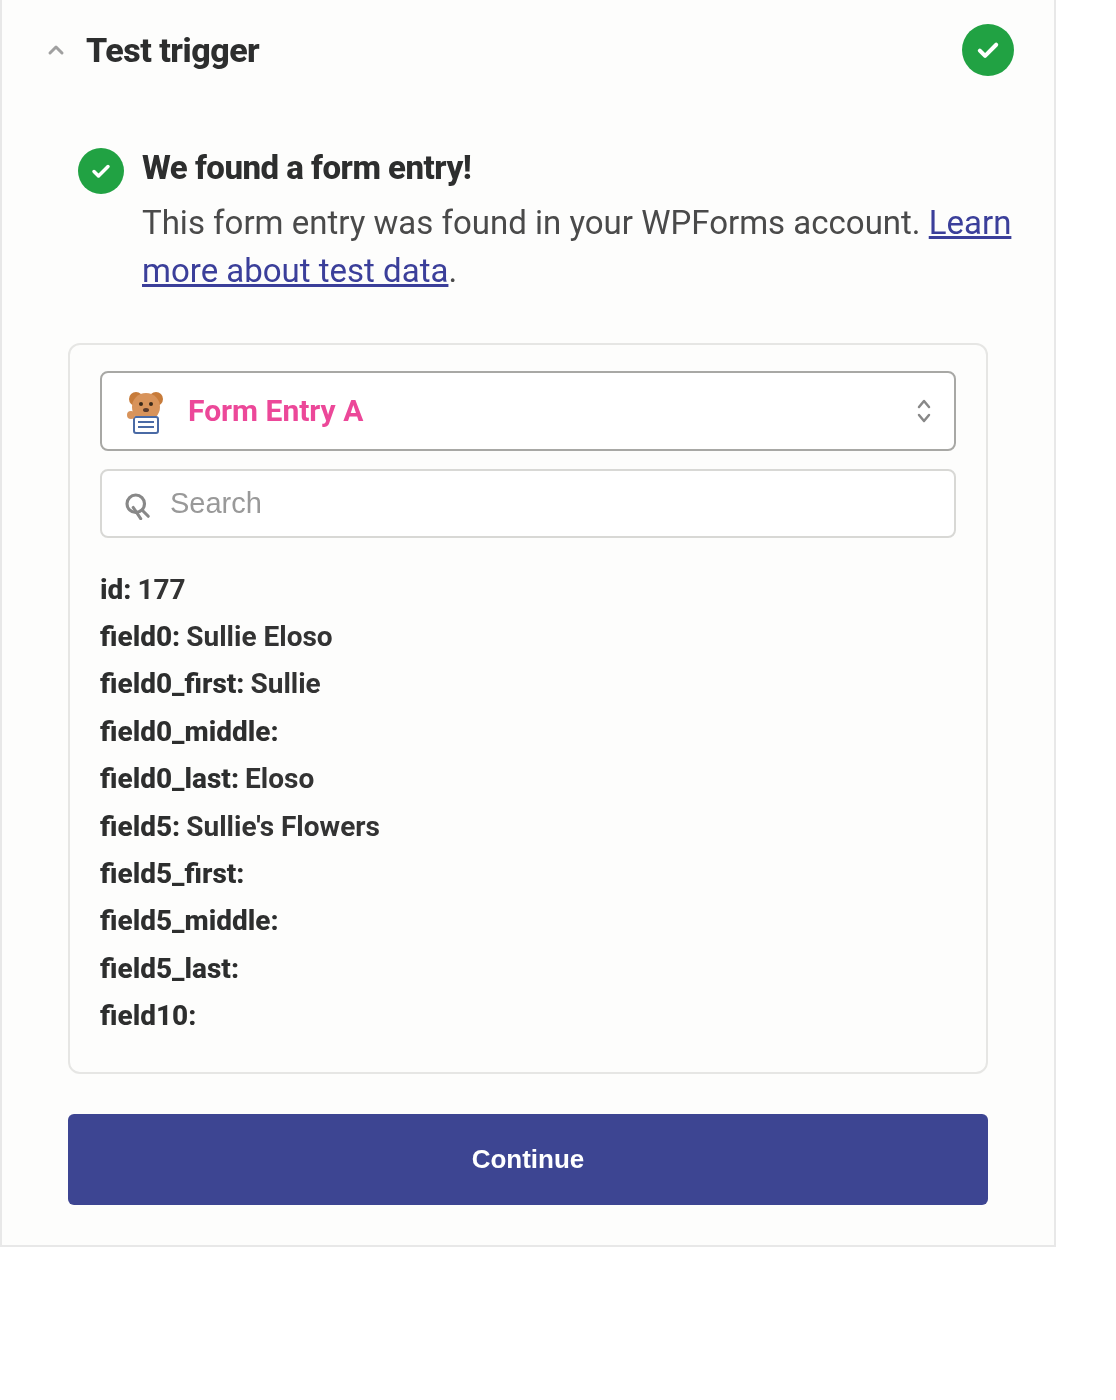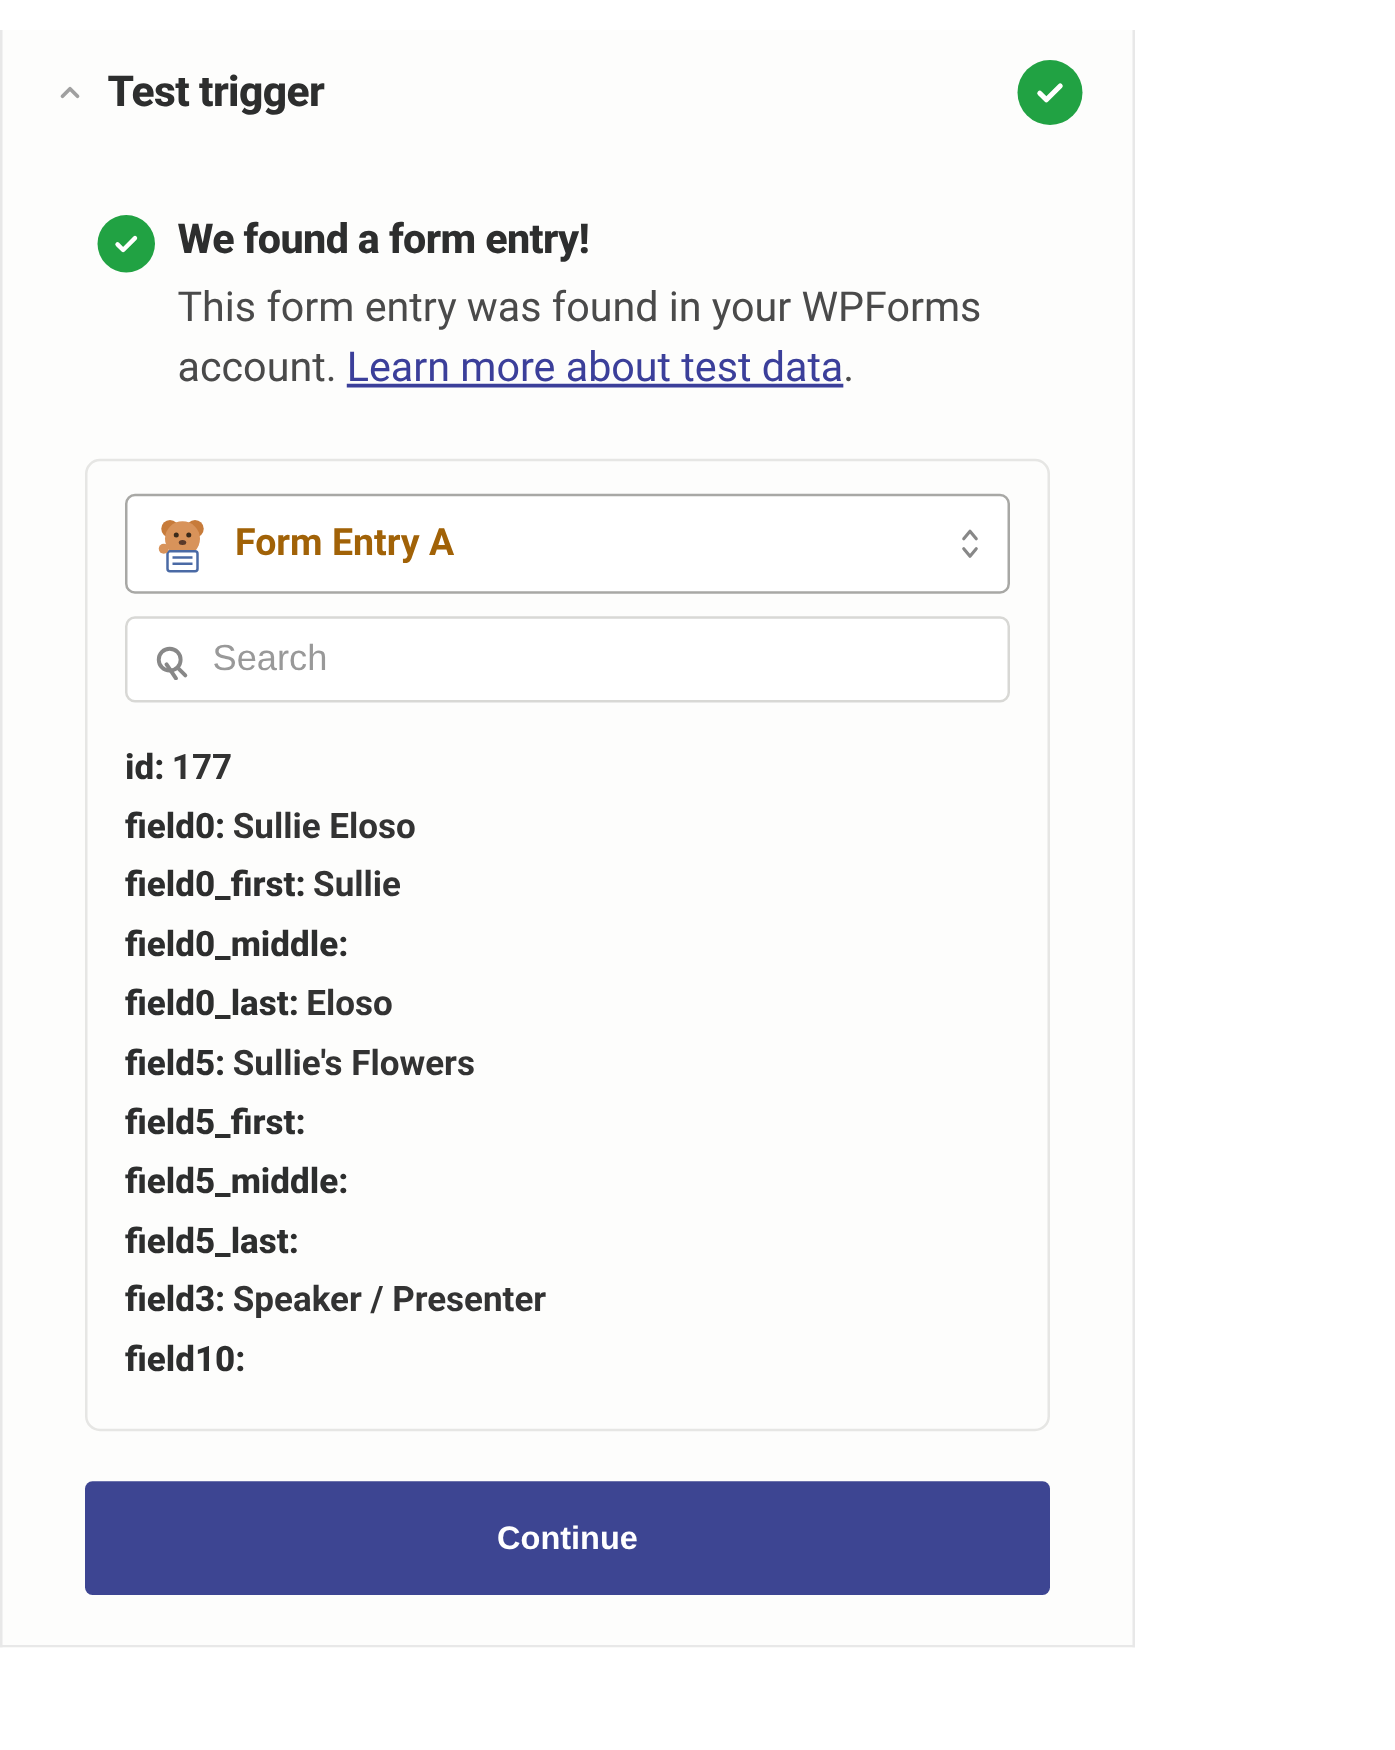--- a/index.html
+++ b/index.html
@@ -4,24 +4,23 @@
   <style>
     * { box-sizing: border-box; margin: 0; padding: 0; }
     body {
       font-family: -apple-system, BlinkMacSystemFont, "Segoe UI", Roboto, Helvetica, Arial, sans-serif;
       background: #fff;
       color: #2d2e2e;
     }
     .panel {
       border: 2px solid #e8e8e8;
       border-top: none;
-      width: 908px;
+      width: 1056px;
       background: #fdfdfc;
       padding: 0;
-      margin-top: 24px;
     }
     .header-row {
       display: flex;
       align-items: center;
       padding: 24px 40px 12px 40px;
       gap: 16px;
     }
     .chevron-up {
       width: 28px;
       height: 28px;
@@ -96,21 +95,21 @@
     }
     .bear-icon {
       width: 48px;
       height: 48px;
       flex-shrink: 0;
     }
     .dropdown-label {
       flex: 1;
       font-size: 30px;
       font-weight: 700;
-      color: #a16207;
+      color: #ec4899;
     }
     .search-box {
       border: 2px solid #d8d8d5;
       border-radius: 8px;
       background: #fff;
       padding: 16px 20px;
       display: flex;
       align-items: flex-end;
       gap: 18px;
       margin-bottom: 30px;
@@ -217,21 +216,20 @@
     <div class="fields-list" id="fields-list">
         <div class="field-row"><span class="field-key">id:</span><span class="field-value">177</span></div>
         <div class="field-row"><span class="field-key">field0:</span><span class="field-value">Sullie Eloso</span></div>
         <div class="field-row"><span class="field-key">field0_first:</span><span class="field-value">Sullie</span></div>
         <div class="field-row"><span class="field-key">field0_middle:</span><span class="field-value"></span></div>
         <div class="field-row"><span class="field-key">field0_last:</span><span class="field-value">Eloso</span></div>
         <div class="field-row"><span class="field-key">field5:</span><span class="field-value">Sullie's Flowers</span></div>
         <div class="field-row"><span class="field-key">field5_first:</span><span class="field-value"></span></div>
         <div class="field-row"><span class="field-key">field5_middle:</span><span class="field-value"></span></div>
         <div class="field-row"><span class="field-key">field5_last:</span><span class="field-value"></span></div>
-        <div class="field-row"><span class="field-key">field3:</span><span class="field-value">Speaker / Presenter</span></div>
         <div class="field-row"><span class="field-key">field10:</span><span class="field-value"></span></div>
       </div>
 
   </div>
 
   <button class="continue-btn">Continue</button>
 
 </div>
 
 </body></html>

